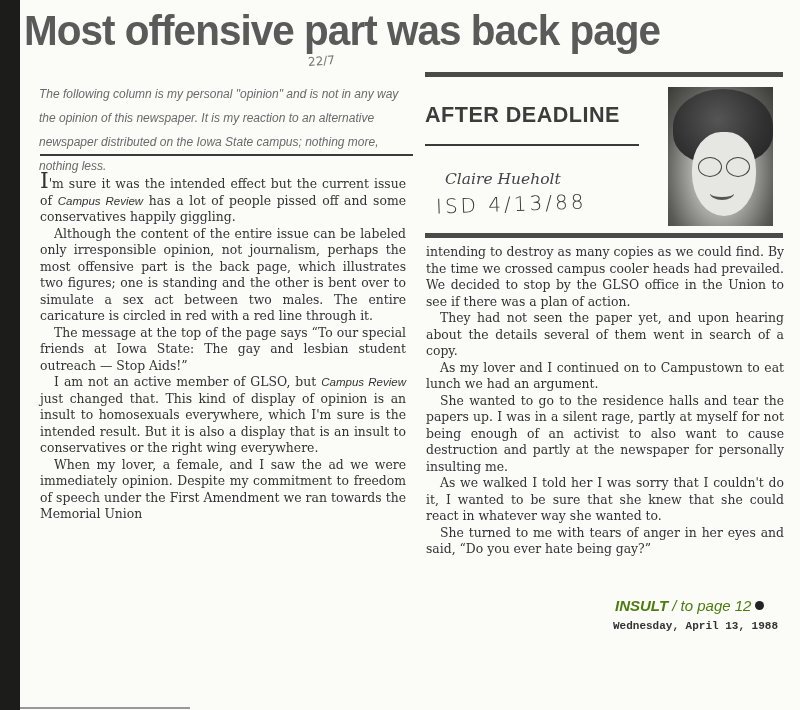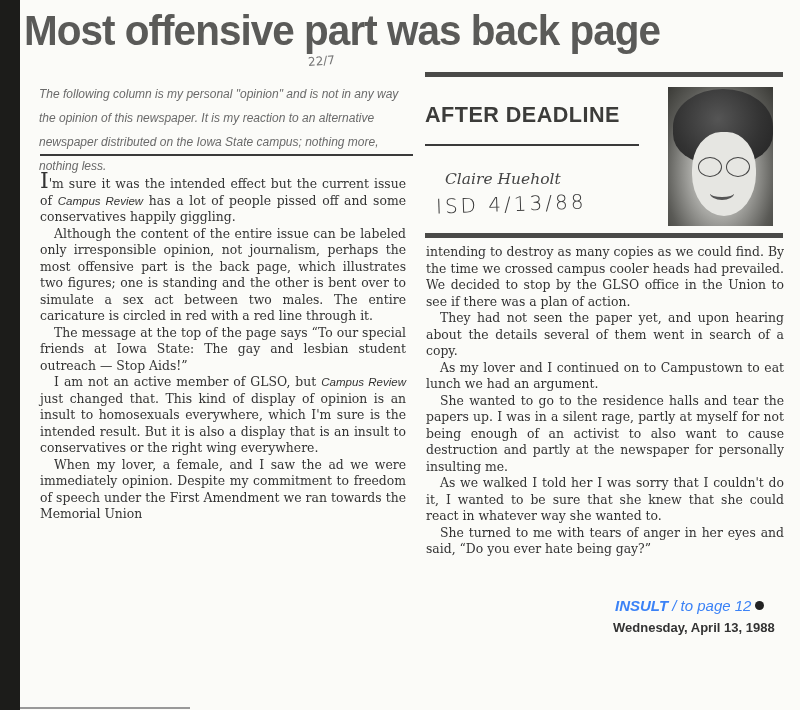--- a/index.html
+++ b/index.html
@@ -79,29 +79,29 @@
       text-align: justify; hyphens: manual;
     }
     .col p { margin: 0; text-indent: 14px; }
     .col p.first { text-indent: 0; }
     .dropcap { font-size: 22px; line-height: 16px; }
     .col em { font-family: "Liberation Sans", sans-serif; font-style: italic; font-size: 11.5px; }
     .col-left { left: 40px; top: 173px; width: 366px; }
     .col-right { left: 426px; top: 244px; width: 358px; }
     .jump {
       position: absolute; left: 615px; top: 597px;
-      font-family: "Liberation Sans", sans-serif; font-size: 15px; color: #3b82f6;
+      font-family: "Liberation Sans", sans-serif; font-size: 15px; color: #4d7c0f;
     }
     .jump .kw { font-weight: bold; font-style: italic; }
     .jump .rest { font-style: italic; font-weight: normal; }
     .jump .dot { display: inline-block; width: 9px; height: 9px; border-radius: 50%; background: #222; margin-left: 4px; vertical-align: 1px; }
     .dateline {
       position: absolute; left: 613px; top: 620px;
-      font-family: Liberation Sans, sans-serif; font-weight: bold;
-      font-size: 13px; color: #333;
+      font-family: Liberation Mono, monospace; font-weight: bold;
+      font-size: 11px; color: #333;
     }
     .bottom-rule {
       position: absolute; left: 20px; top: 707px; width: 170px; height: 2px; background: #999;
     }
   </style>
 </head>
 <body>
 
 <div class="left-edge"></div>
 

